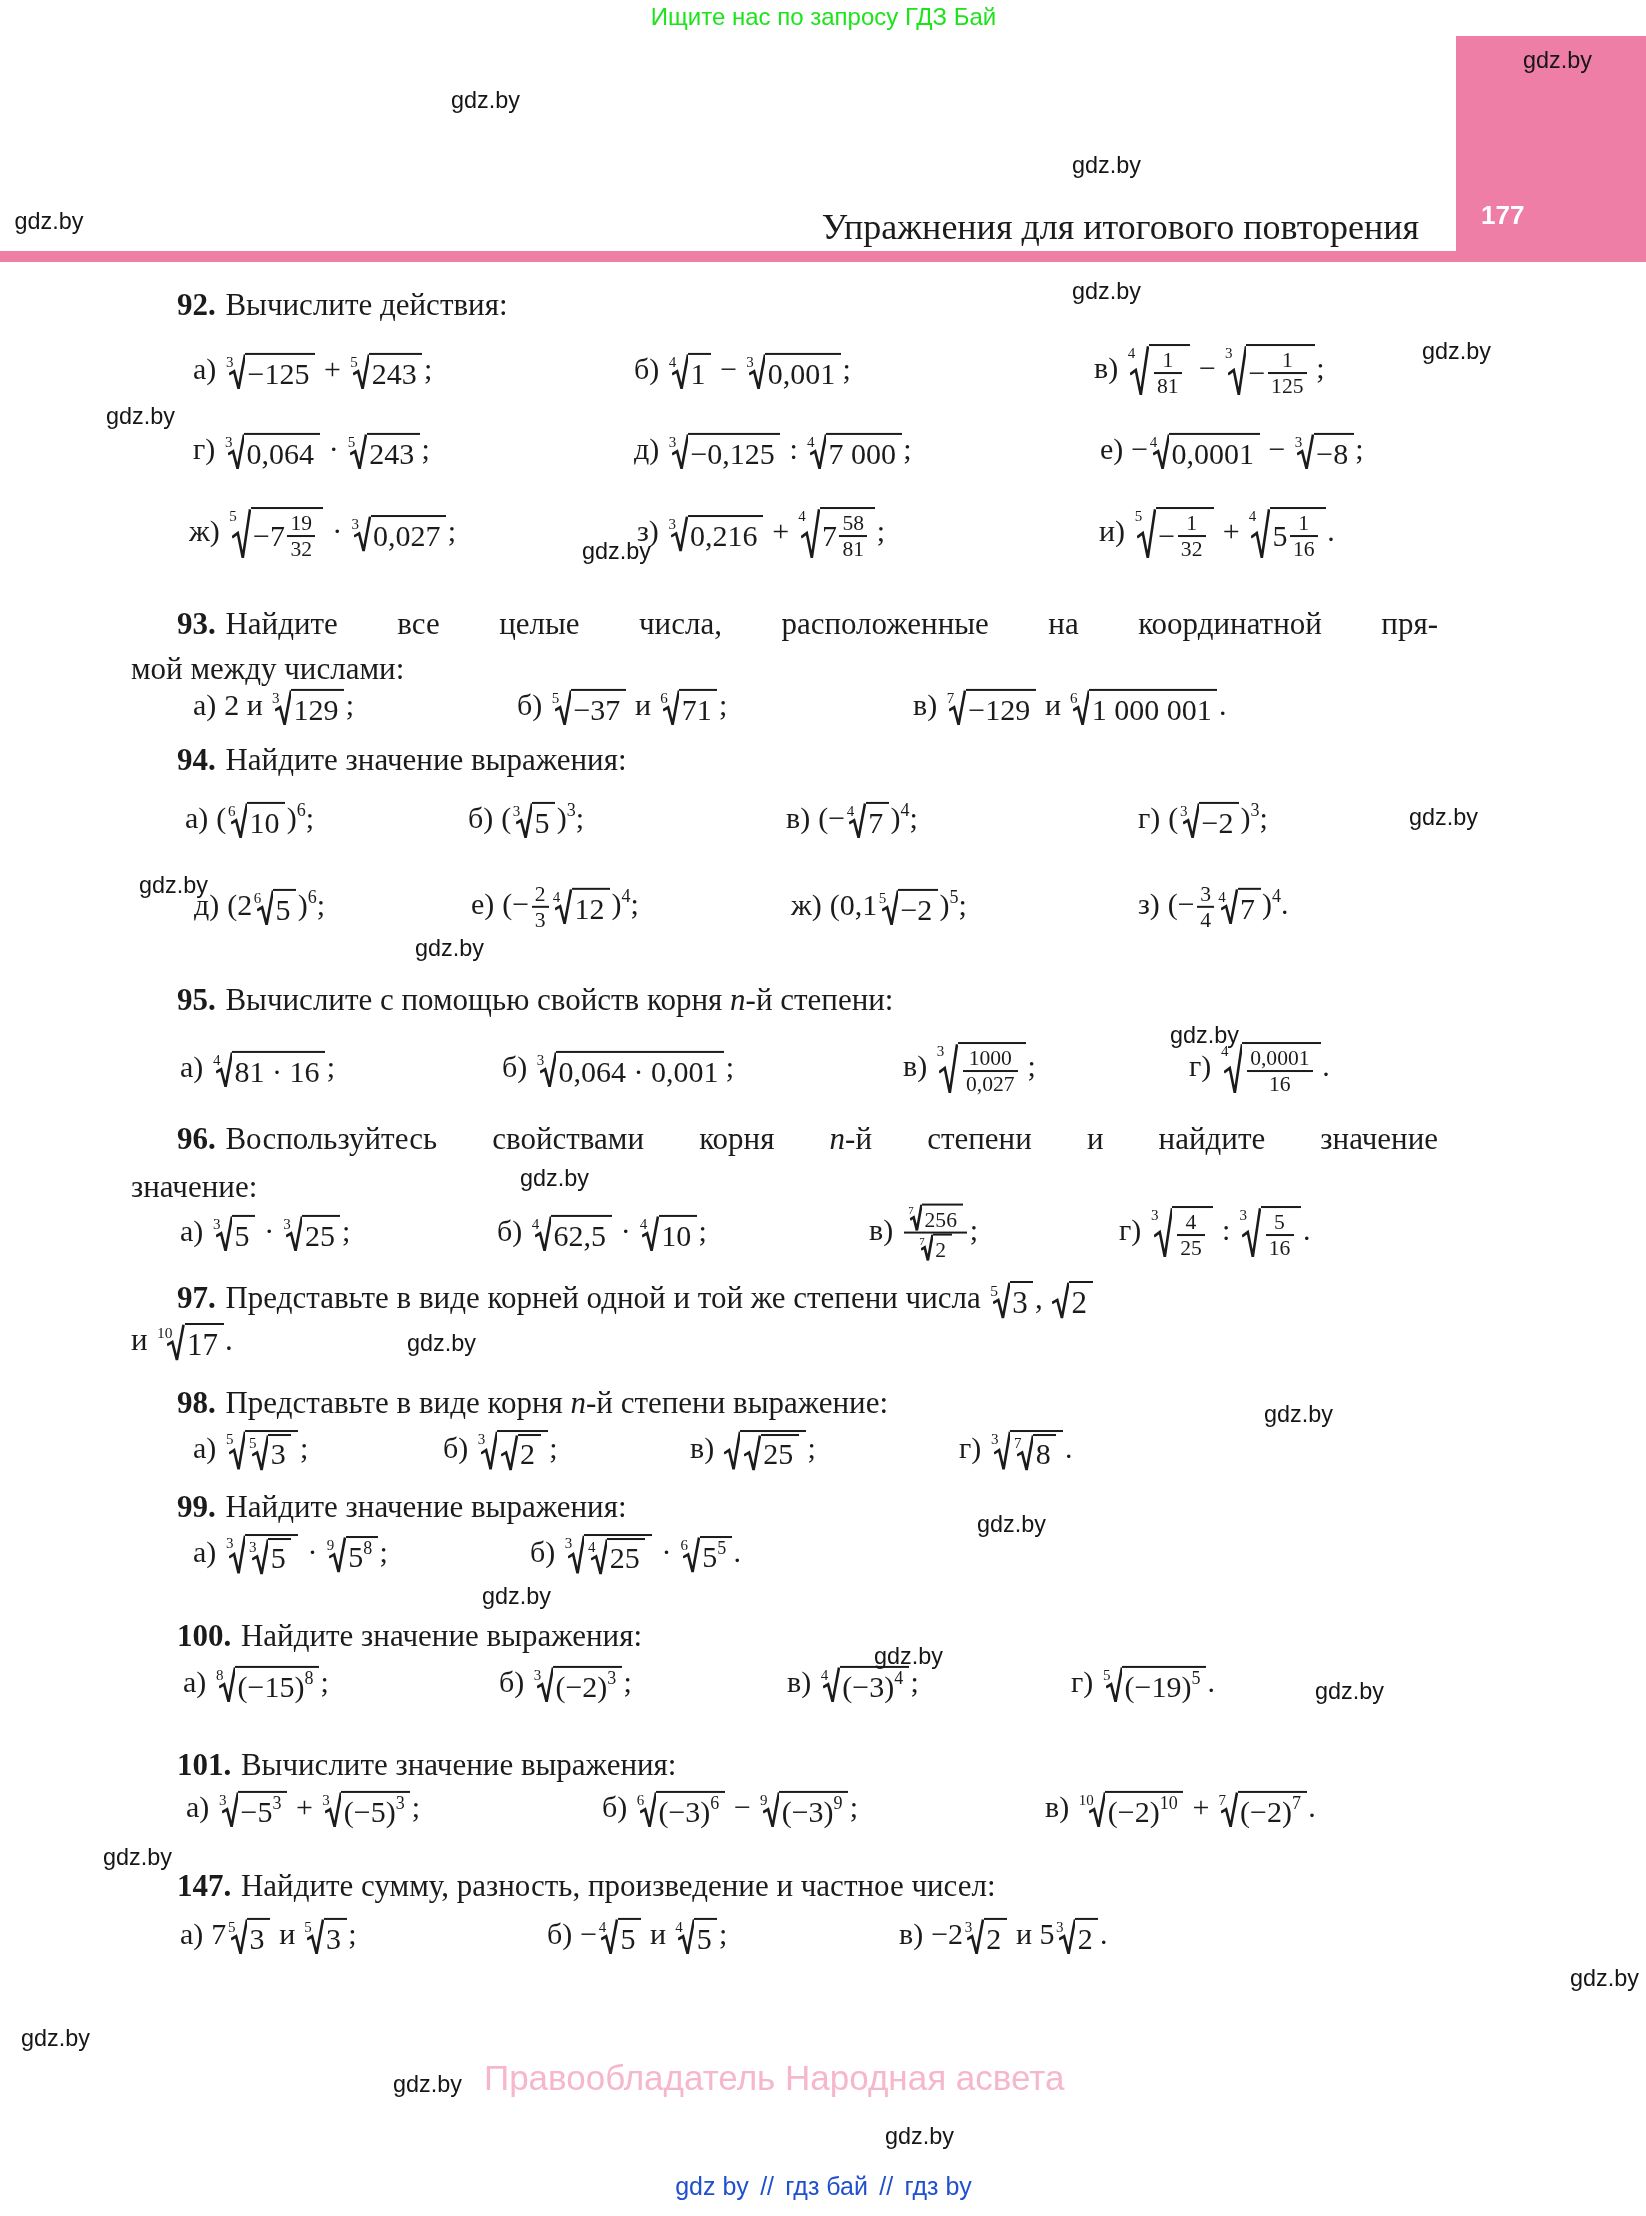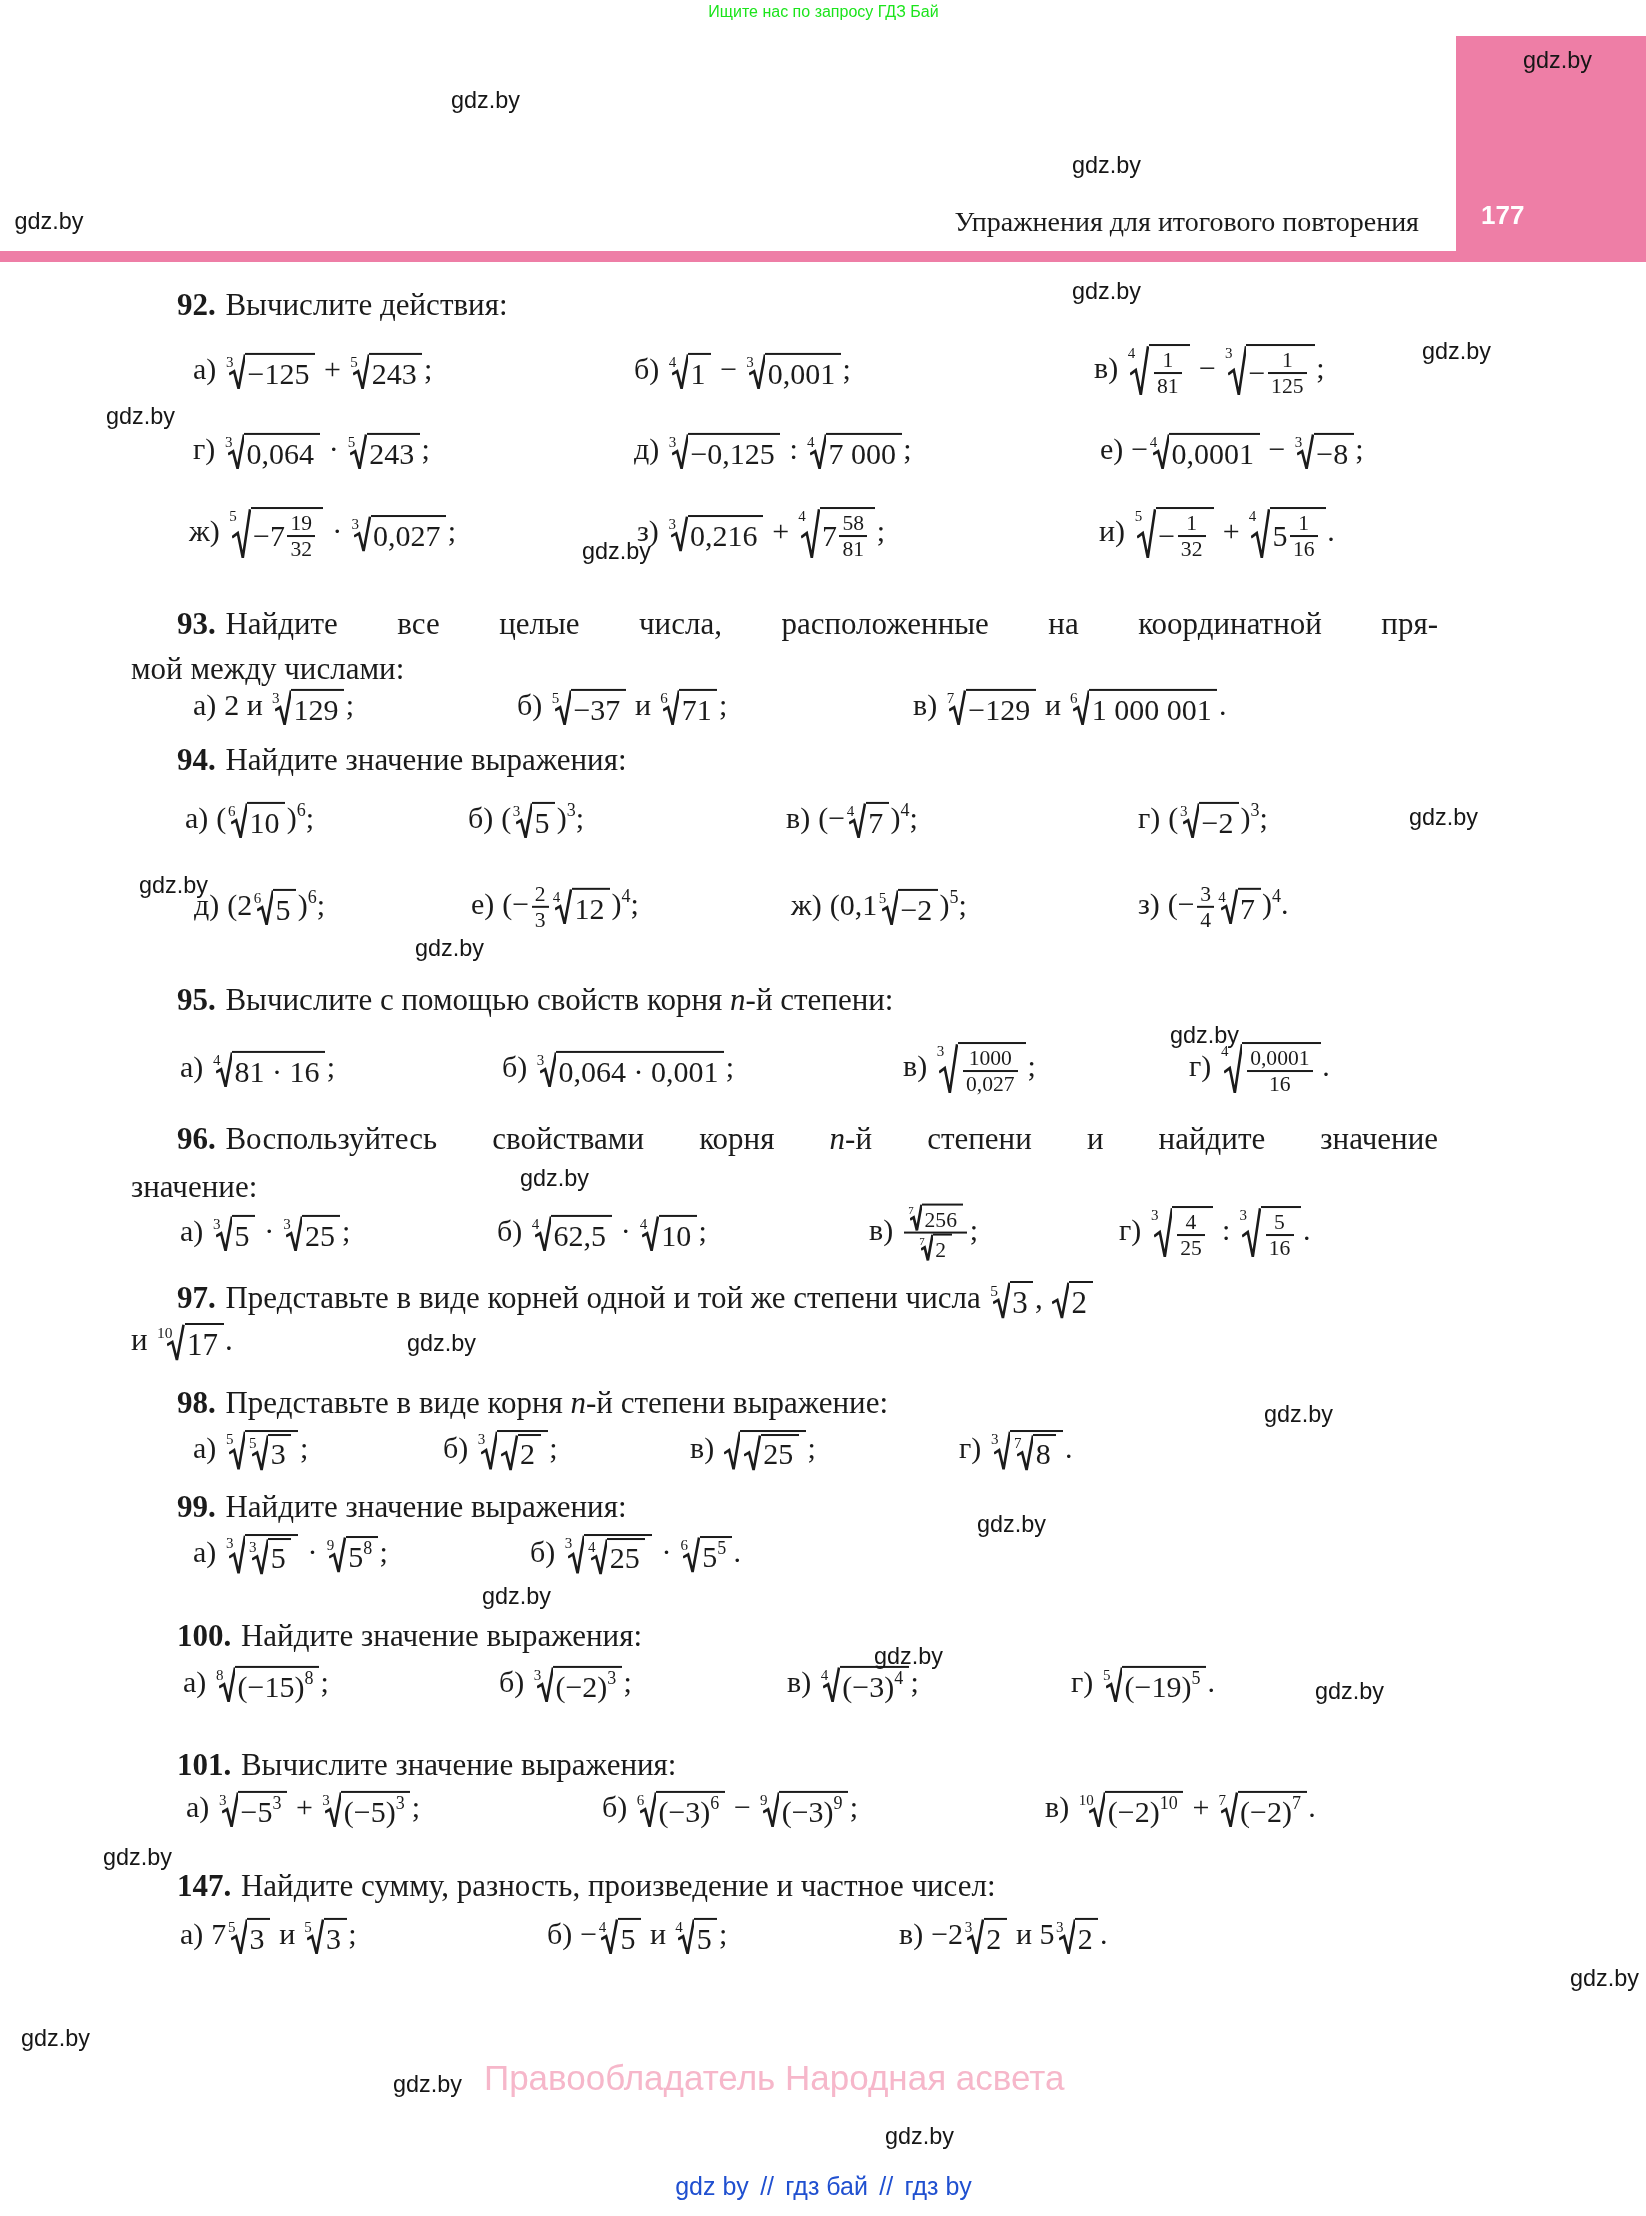--- a/index.html
+++ b/index.html
@@ -3,31 +3,31 @@
 <meta charset="utf-8">
 <style>
   html,body{margin:0;padding:0;background:#ffffff;}
   body{
     width:1647px;height:2216px;position:relative;overflow:hidden;
     font-family:"Liberation Serif", serif;color:#1b1b1b;
   }
   
   .green-banner{
     position:absolute;top:3.2px;left:0;right:0;text-align:center;
-    font-family:"Liberation Sans", sans-serif;font-size:16px;color:#1be41b;
+    font-family:"Liberation Sans", sans-serif;font-size:24px;color:#1be41b;
   }
   
   .pink-box{position:absolute;left:1456px;top:36px;width:191px;height:226px;background:#ee7ea6;}
   .pink-rule{position:absolute;left:0;top:251px;width:1647px;height:10.5px;background:#ee7ea6;}
   .page-num{
     position:absolute;left:1481px;top:200px;
     font-family:"Liberation Sans", sans-serif;font-weight:bold;font-size:26px;color:#ffffff;
   }
   .running-head{
-    position:absolute;right:228px;top:206px;font-size:28px;white-space:nowrap;color:#1b1b1b;
+    position:absolute;right:228px;top:206px;font-size:36px;white-space:nowrap;color:#1b1b1b;
   }
   
   #watermarks span.wm{
     position:absolute;font-family:"Liberation Sans", sans-serif;font-size:23.4px;color:#161616;
     white-space:nowrap;z-index:5;
   }
   
   .ex-title{position:absolute;font-size:31px;white-space:nowrap;line-height:1.15;}
   .ex-title .num{font-weight:bold;margin-right:9.7px;}
   .ex-title.just{white-space:normal;width:1261px;text-align:justify;text-align-last:justify;}

